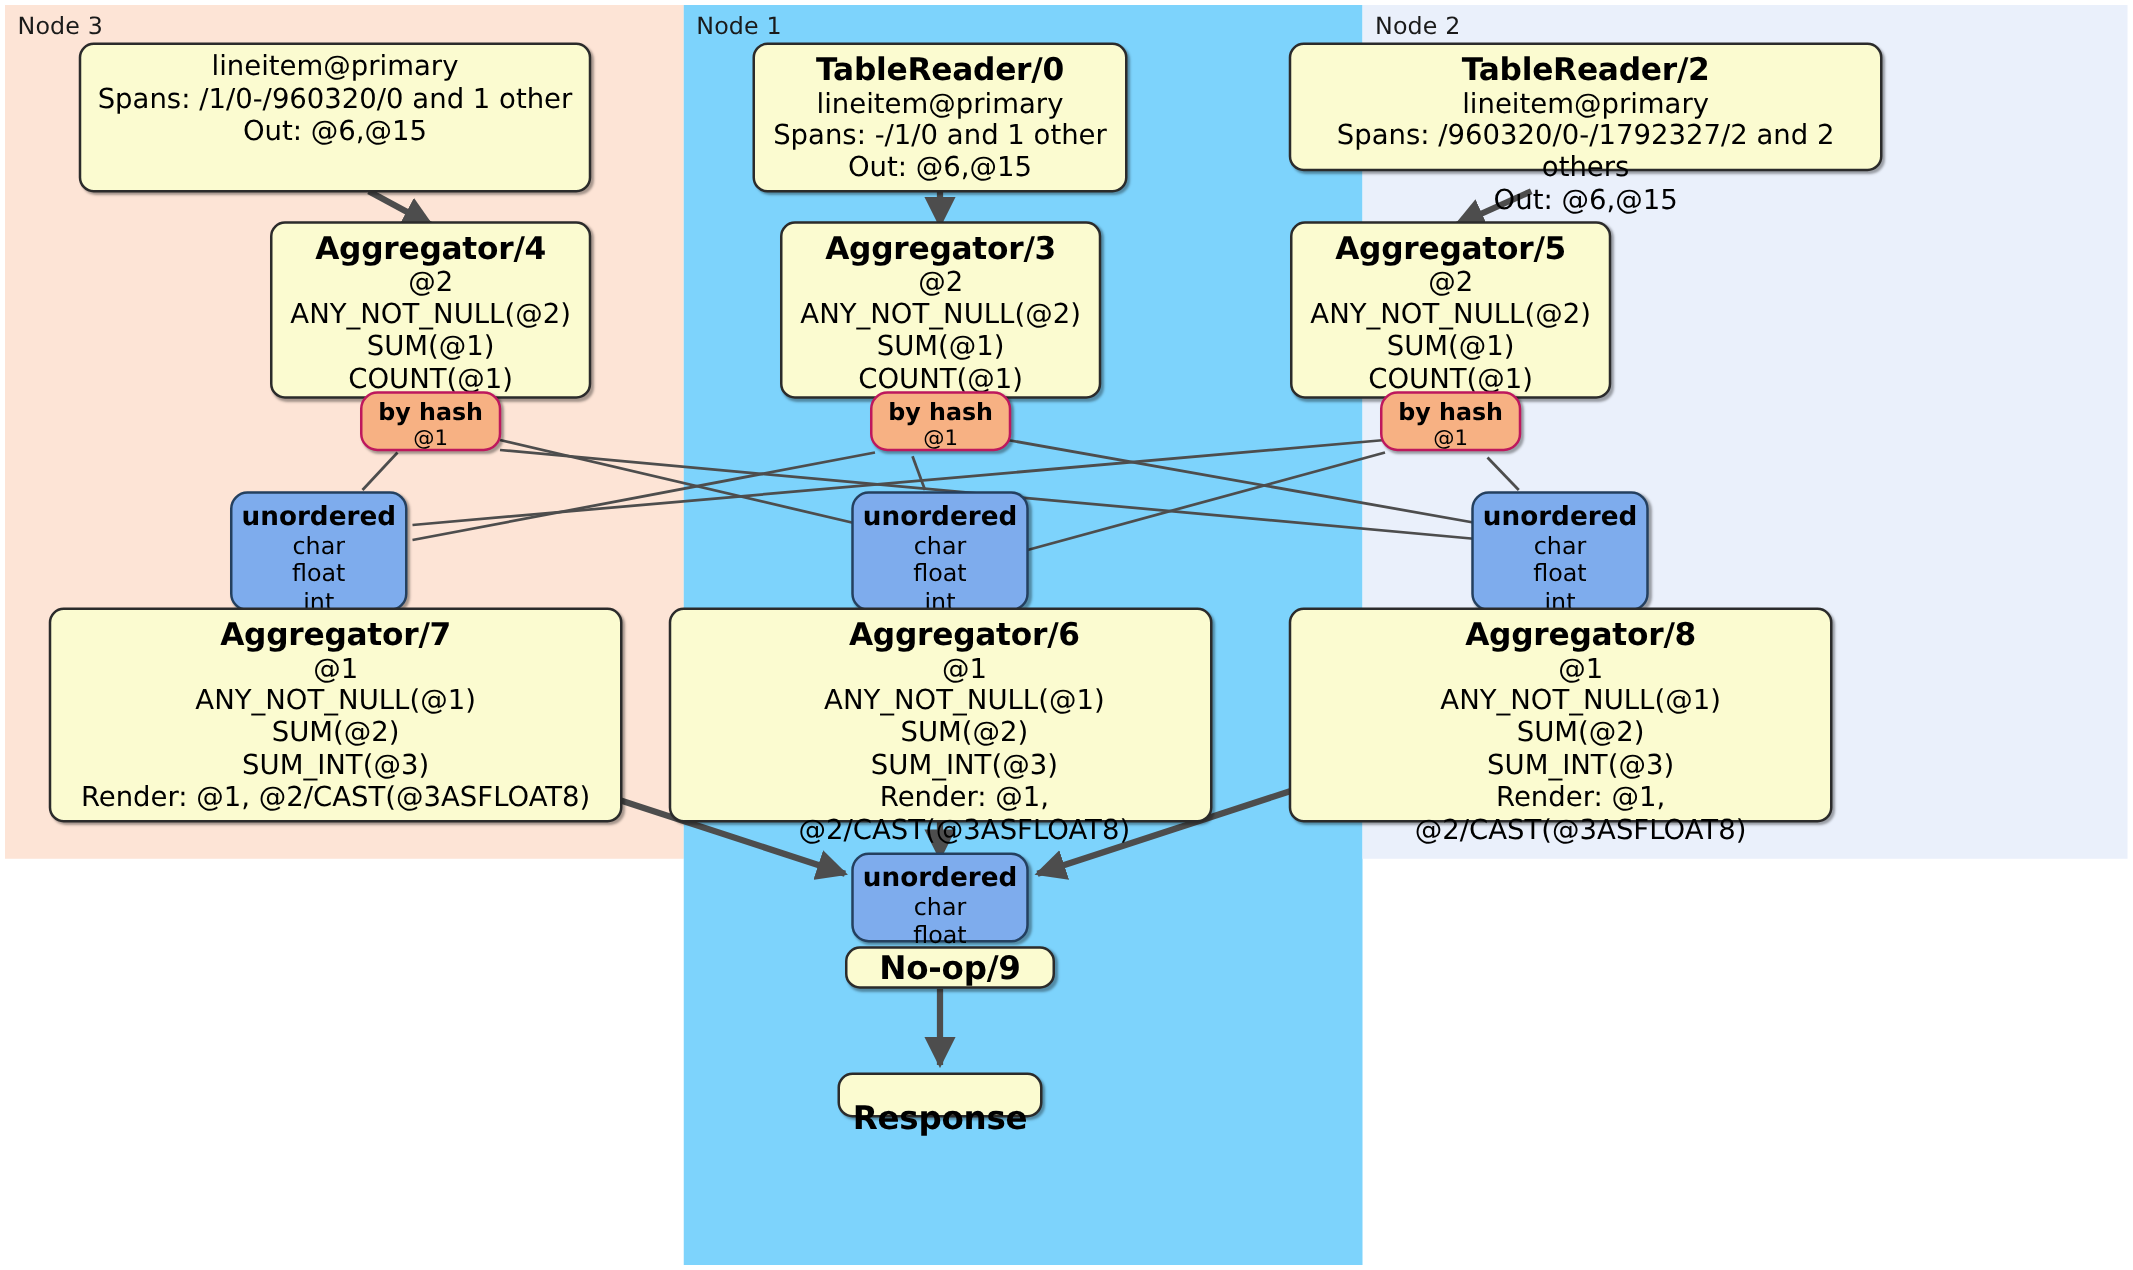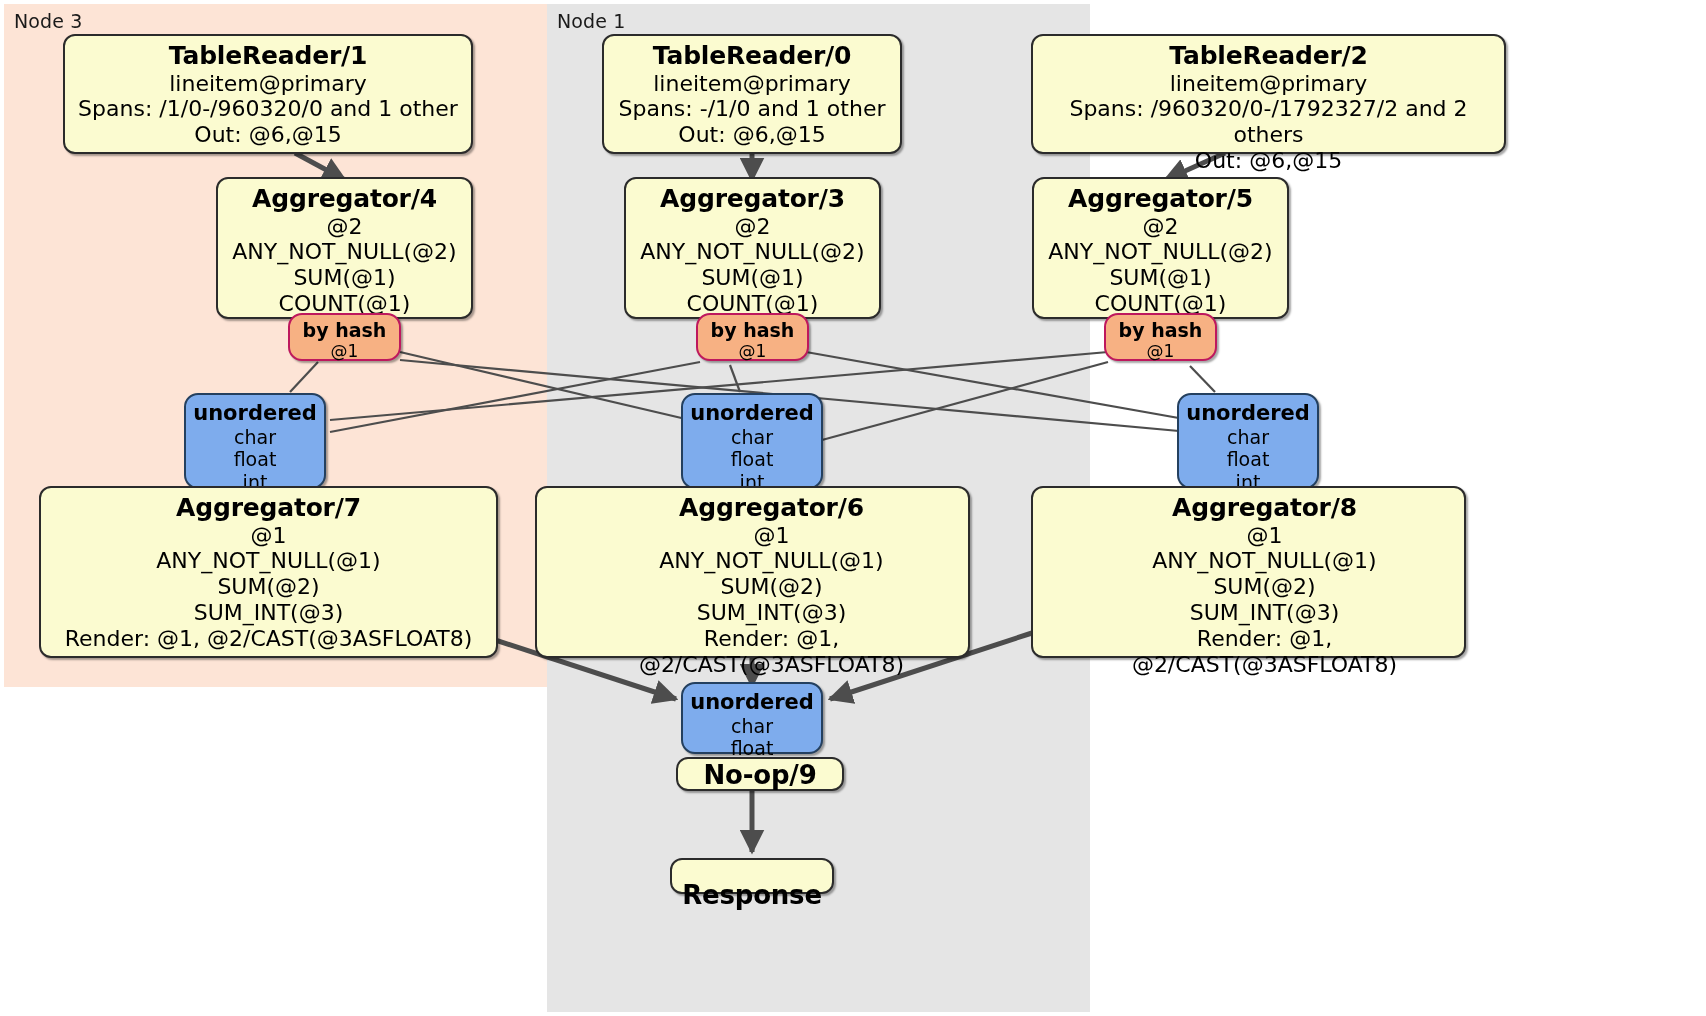--- a/index.html
+++ b/index.html
@@ -23,21 +23,21 @@
   }
   .panel-label {
     position: absolute;
     top: 6px;
     left: 10px;
     font-size: 19px;
     color: #1a1a1a;
     letter-spacing: 0.1px;
   }
   #panel-node3 { left: 4px;    top: 4px;  width: 543px;  height: 683px; background: #fde4d6; }
-  #panel-node1 { left: 547px;  top: 4px;  width: 543px;  height: 1008px; background: #e5e5e5; }
+  #panel-node1 { left: 547px;  top: 4px;  width: 543px;  height: 1008px; background: #7dd3fc; }
   #panel-node2 { left: 1090px; top: 4px;  width: 612px;  height: 683px; background: #eaf0fb; }
 
   svg#edges {
     position: absolute;
     left: 0; top: 0;
     width: 1706px;
     height: 1016px;
     pointer-events: none;
   }
 
@@ -99,20 +99,23 @@
 </head>
 <body>
 
 <div id="canvas">
 
   <div class="panel" id="panel-node3">
     <span class="panel-label">Node 3</span>
   </div>
   <div class="panel" id="panel-node1">
     <span class="panel-label">Node 1</span>
+  </div>
+  <div class="panel" id="panel-node2">
+    <span class="panel-label">Node 2</span>
   </div>
 
   <svg id="edges" viewBox="0 0 1706 1016">
     <defs>
       <marker id="arrow" viewBox="0 0 10 10" refX="9" refY="5" markerWidth="5" markerHeight="5" orient="auto-start-reverse">
         <path d="M 0 0 L 10 5 L 0 10 z" fill="#4d4d4d"></path>
       </marker>
       <marker id="arrow-thin" viewBox="0 0 10 10" refX="9" refY="5" markerWidth="5.5" markerHeight="5.5" orient="auto-start-reverse">
         <path d="M 0 0 L 10 5 L 0 10 z" fill="#4d4d4d"></path>
       </marker>
@@ -135,34 +138,33 @@
     <path d="M 1190 366 L 1215 392" stroke="#4d4d4d" stroke-width="2.2" fill="none"></path>
 
     <path d="M 474 633 L 676 699" stroke="#4d4d4d" stroke-width="5" fill="none" marker-end="url(#arrow)"></path>
     <path d="M 1032 633 L 830 699" stroke="#4d4d4d" stroke-width="5" fill="none" marker-end="url(#arrow)"></path>
     <path d="M 752 651 L 752 686" stroke="#4d4d4d" stroke-width="5" fill="none" marker-end="url(#arrow)"></path>
 
     <path d="M 752 791 L 752 852" stroke="#4d4d4d" stroke-width="5" fill="none" marker-end="url(#arrow)"></path>
   </svg>
 
   <div class="node proc" style="left:63px; top:34px; width:410px; height:120px;">
-    <div class="title">TableReader/1</div>
     <div class="line">lineitem@primary</div>
     <div class="line">Spans: /1/0-/960320/0 and 1 other</div>
     <div class="line">Out: @6,@15</div>
   </div>
 
   <div class="node proc" style="left:602px; top:34px; width:300px; height:120px;">
     <div class="title">TableReader/0</div>
     <div class="line">lineitem@primary</div>
     <div class="line">Spans: -/1/0 and 1 other</div>
     <div class="line">Out: @6,@15</div>
   </div>
 
-  <div class="node proc" style="left:1031px; top:34px; width:475px; height:120px;">
+  <div class="node proc" style="left:1031px; top:34px; width:475px; height:103px;">
     <div class="title">TableReader/2</div>
     <div class="line">lineitem@primary</div>
     <div class="line">Spans: /960320/0-/1792327/2 and 2 others</div>
     <div class="line">Out: @6,@15</div>
   </div>
 
   <div class="node proc" style="left:216px; top:177px; width:257px; height:142px;">
     <div class="title">Aggregator/4</div>
     <div class="line">@2</div>
     <div class="line">ANY_NOT_NULL(@2)</div>

